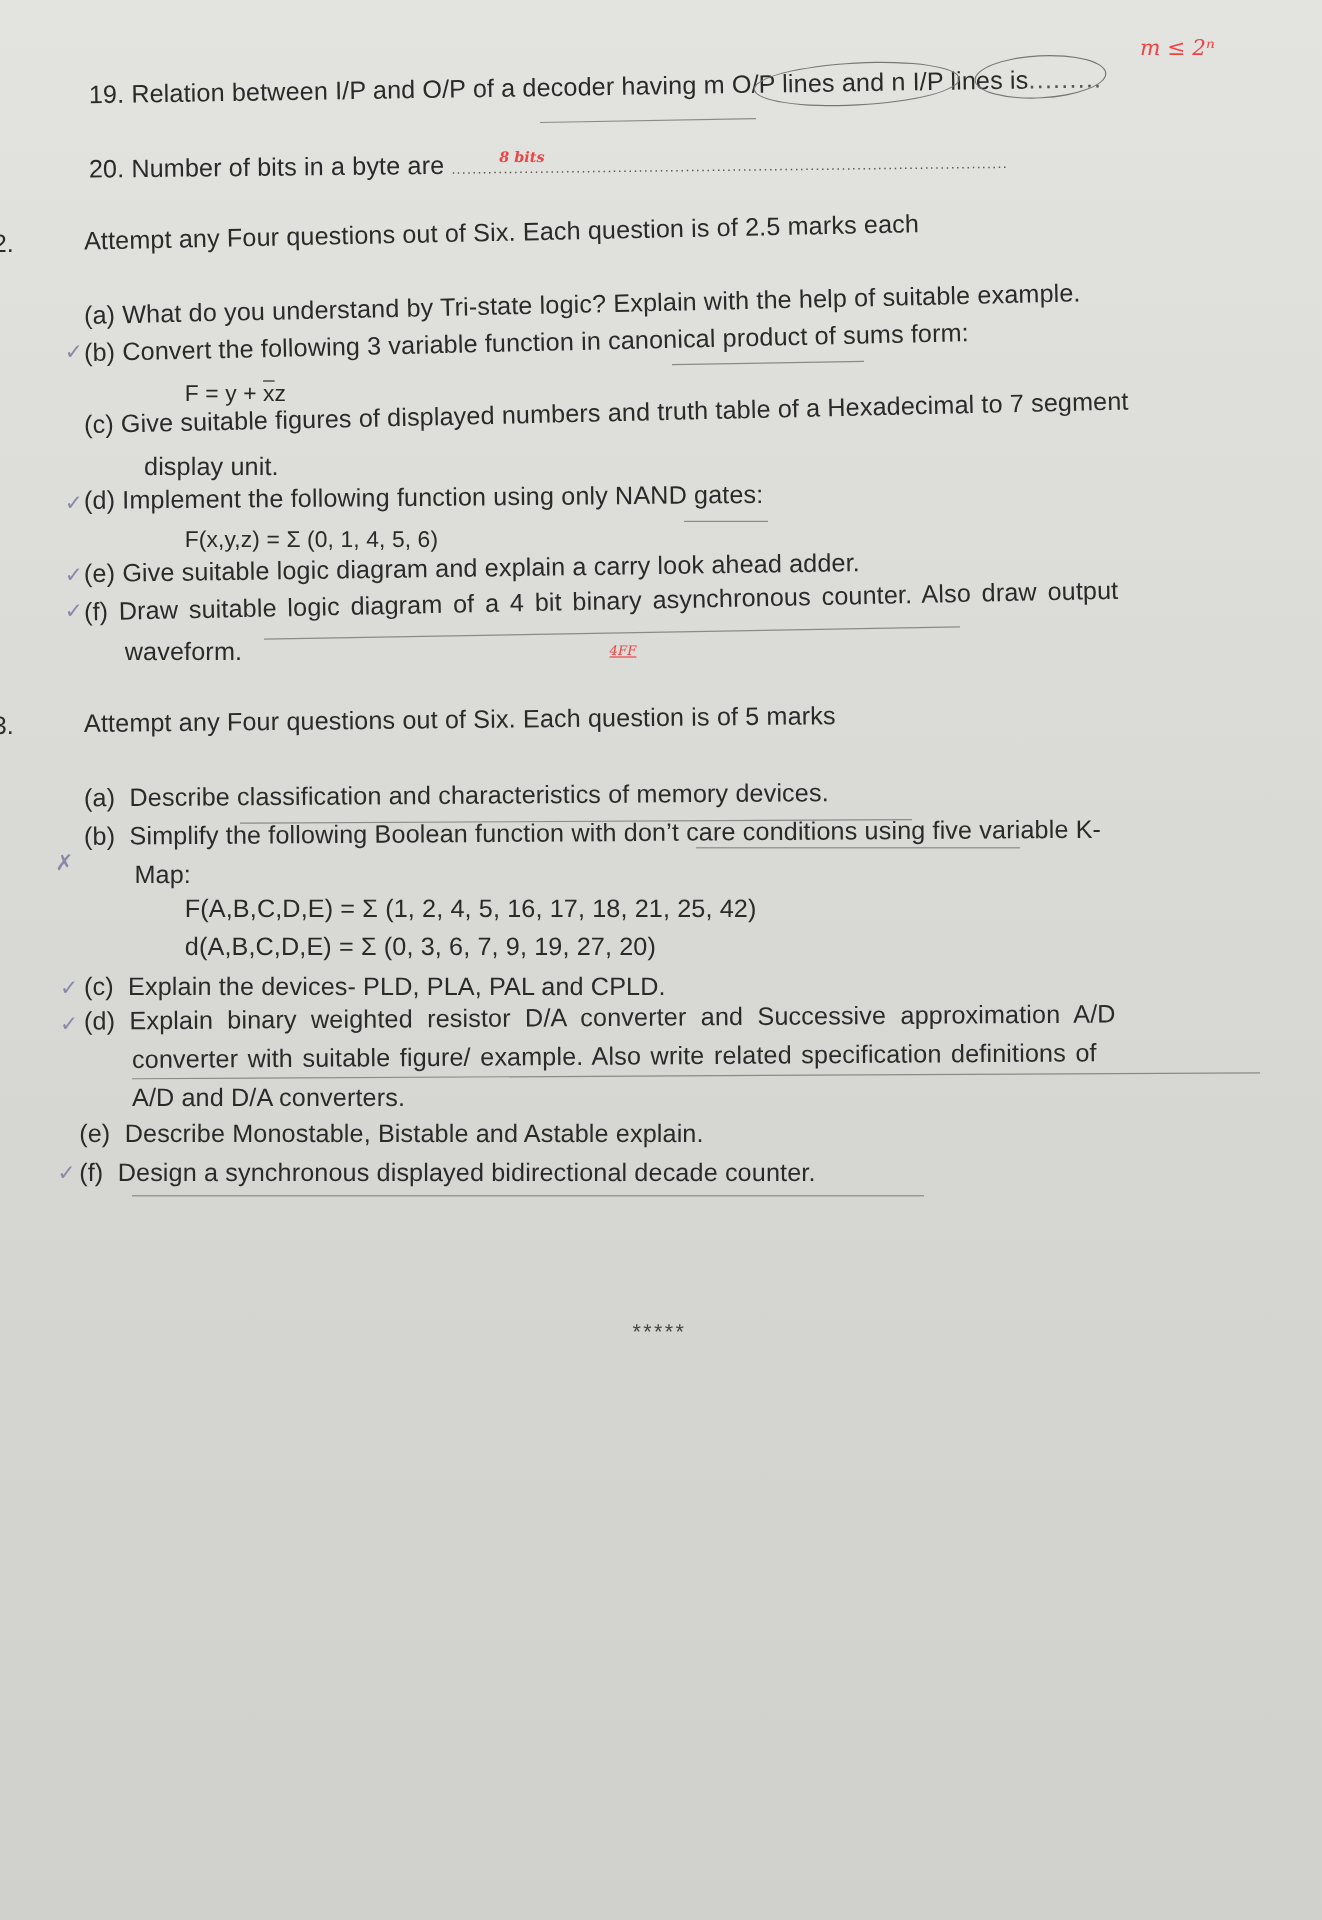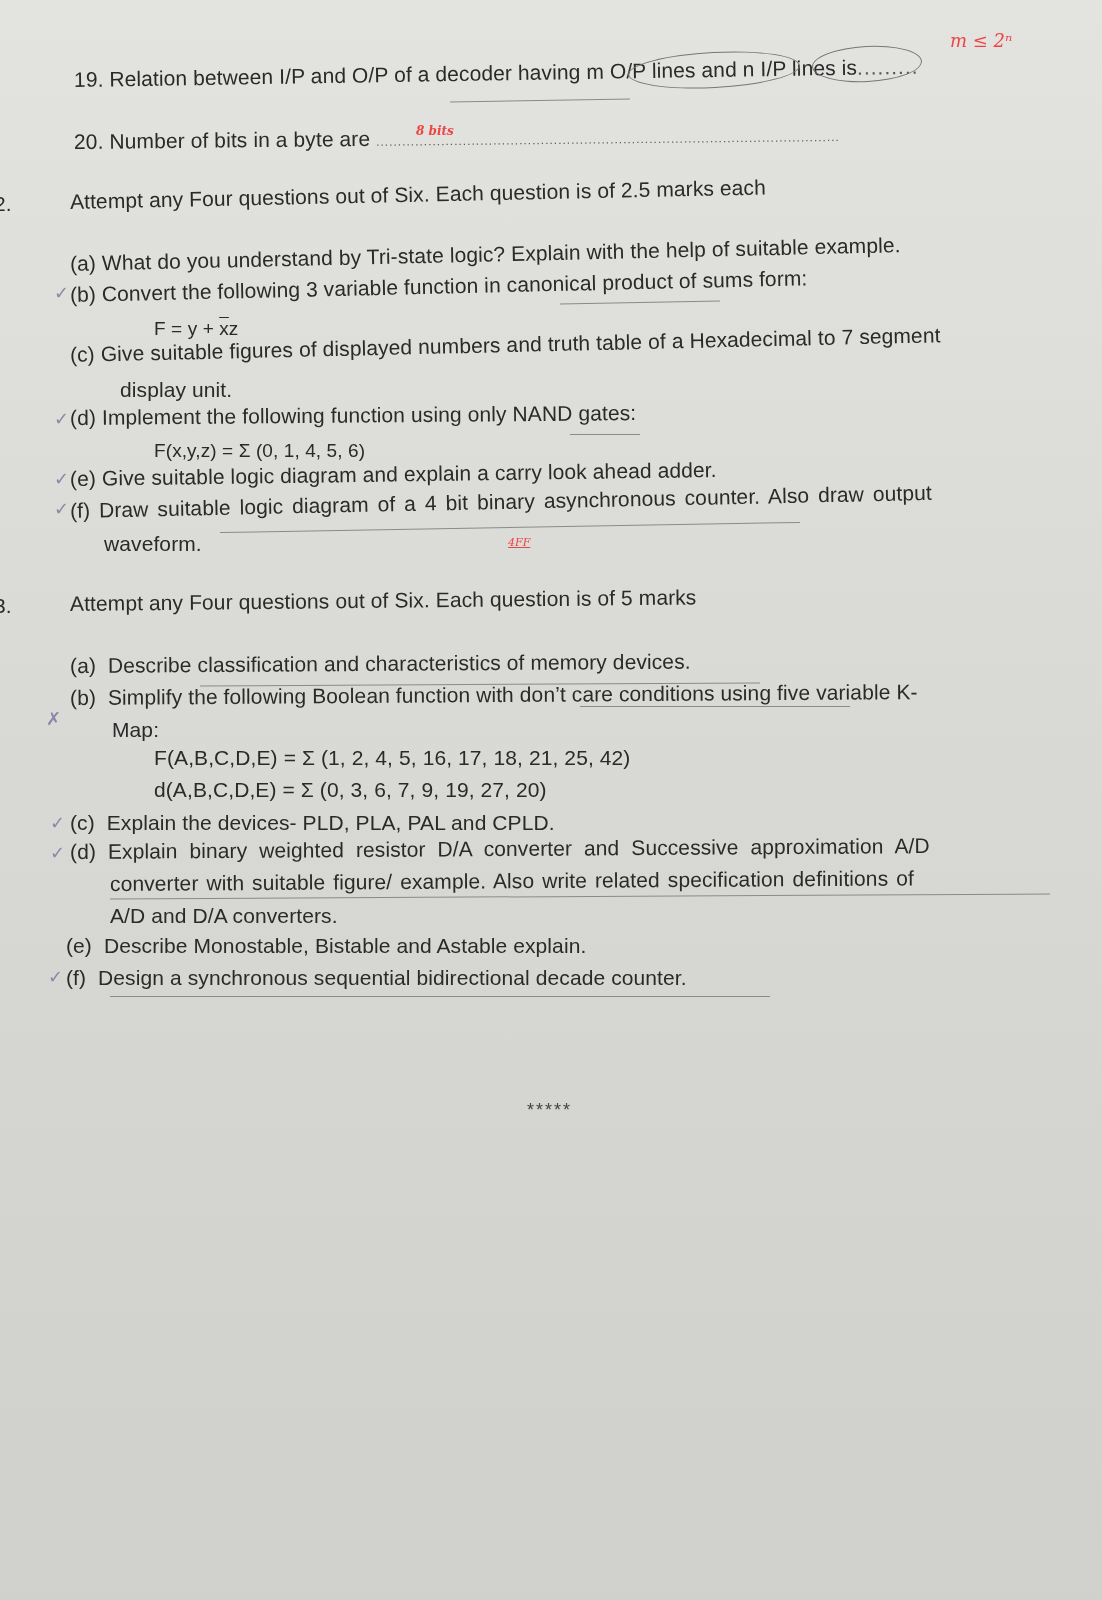--- a/index.html
+++ b/index.html
@@ -111,21 +111,21 @@
 <div class="line" style="left:110px; top:872px; transform:rotate(-0.4deg); transform-origin:left; word-spacing:2px;">converter with suitable figure/ example. Also write related specification definitions of</div>
 <div class="line" style="left:110px; top:904px;">A/D and D/A converters.</div>
 
 <div class="line" style="left:66px; top:934px;">
   <span>(e)</span>
   <span style="margin-left:6px;">Describe Monostable, Bistable and Astable explain.</span>
 </div>
 
 <div class="line" style="left:66px; top:966px;">
   <span>(f)</span>
-  <span style="margin-left:6px;">Design a synchronous sequential bidirectional decade counter.</span>
+  <span style="margin-left:6px;">Design a synchronous displayed bidirectional decade counter.</span>
 </div>
 <div class="tick" style="left:48px; top:966px;">✓</div>
 
 <div class="uline" style="left:450px; top:100px; width:180px; transform:rotate(-1deg);"></div>
 <div class="uline" style="left:560px; top:302px; width:160px; transform:rotate(-1deg);"></div>
 <div class="uline" style="left:570px; top:434px; width:70px;"></div>
 <div class="uline" style="left:220px; top:527px; width:580px; transform:rotate(-1deg);"></div>
 <div class="uline" style="left:200px; top:684px; width:560px; transform:rotate(-0.3deg);"></div>
 <div class="uline" style="left:580px; top:706px; width:270px;"></div>
 <div class="uline" style="left:110px; top:896px; width:940px; transform:rotate(-0.3deg);"></div>

